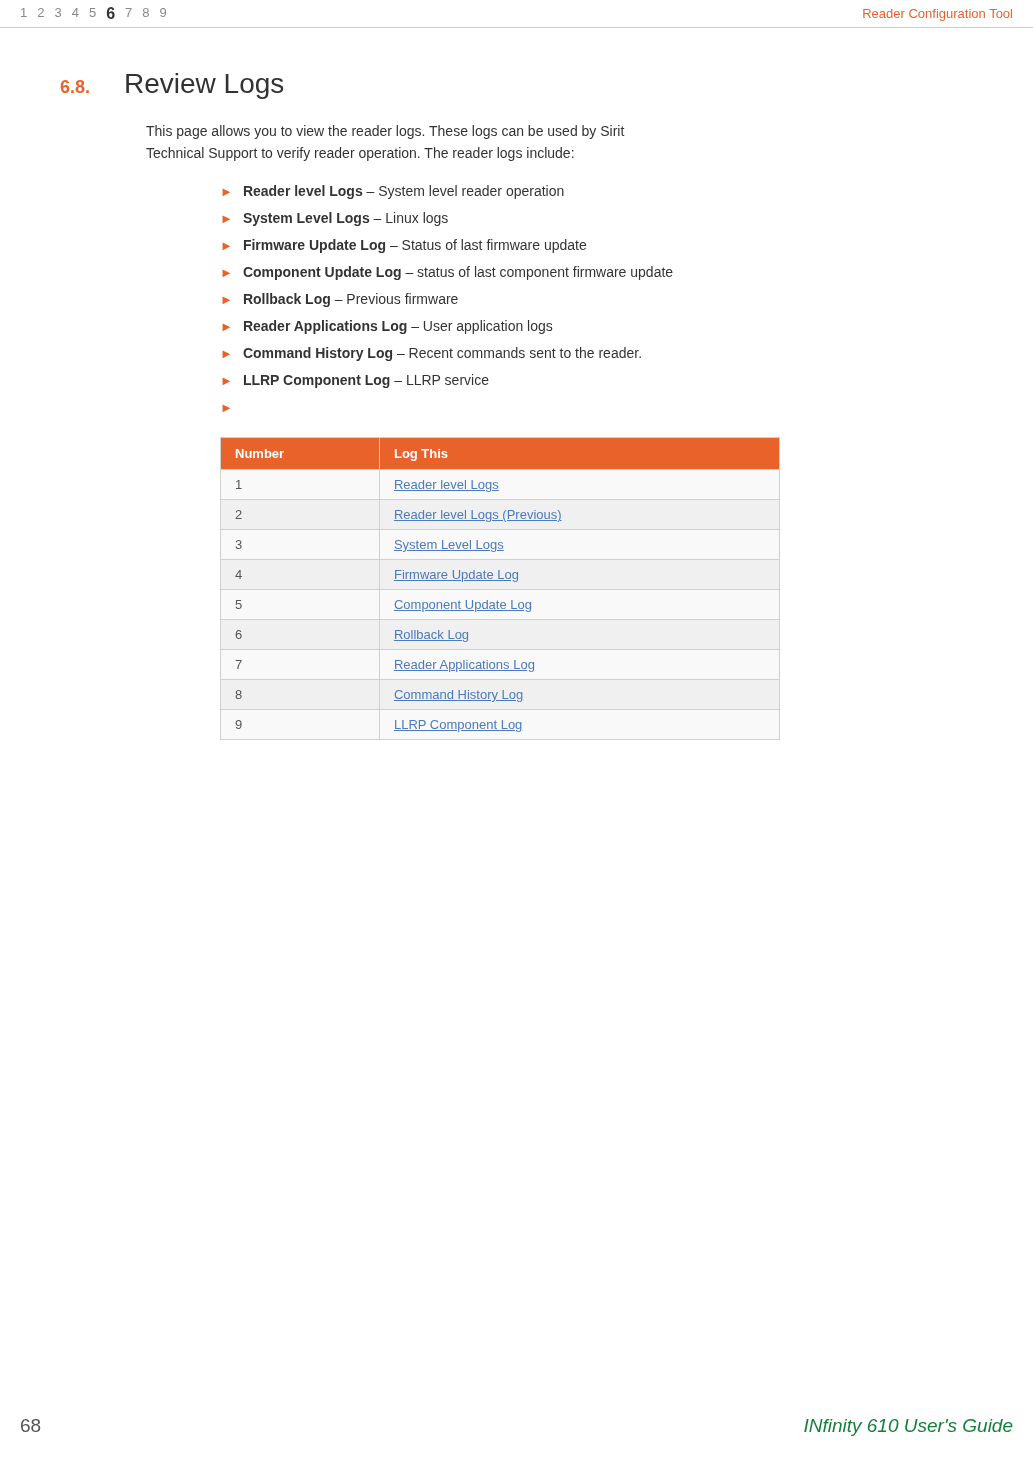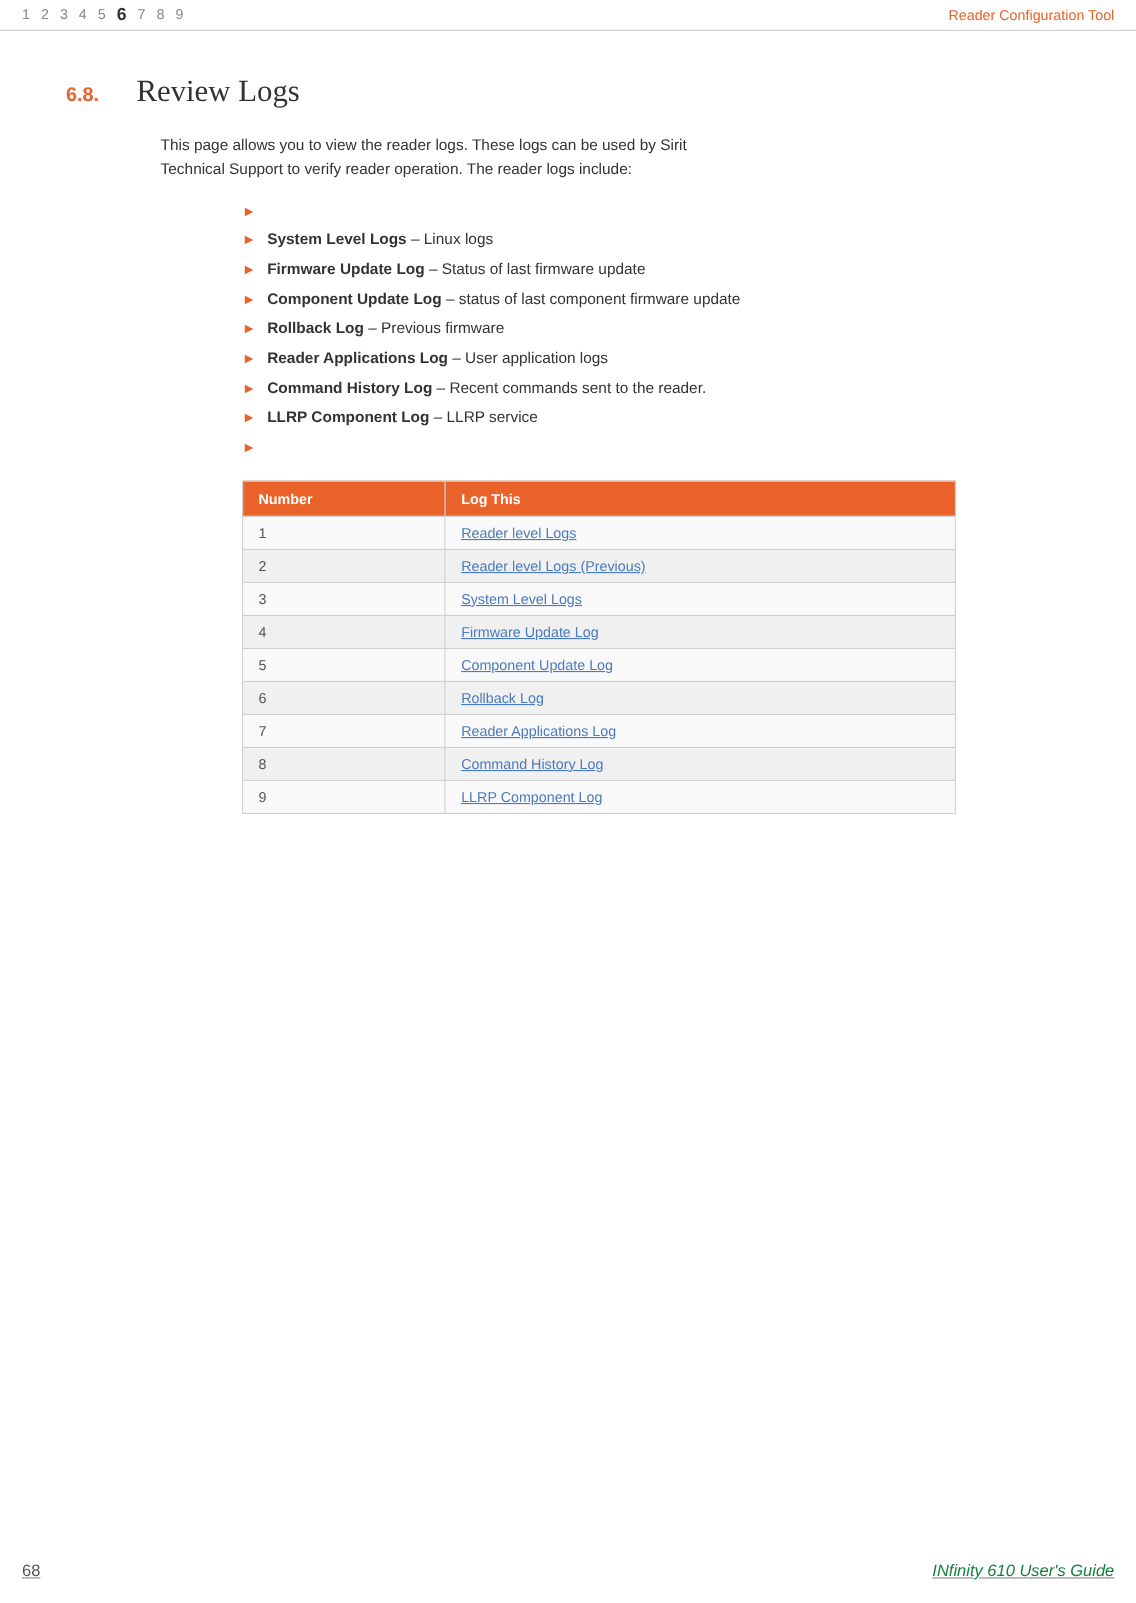--- a/index.html
+++ b/index.html
@@ -66,21 +66,20 @@
     .section-number {
       font-size: 18px;
       color: #e8622a;
       font-weight: bold;
     }
 
     .section-title {
       font-size: 28px;
       color: #333;
       font-weight: normal;
-      font-family: Liberation Serif, serif;
     }
 
     
     .description {
       font-size: 14px;
       color: #333;
       margin-bottom: 16px;
       line-height: 1.6;
       margin-left: 86px;
     }
@@ -112,21 +111,21 @@
     }
 
     .bullet-text strong {
       font-weight: bold;
     }
 
     
     .log-table {
       margin-left: 160px;
       border-collapse: collapse;
-      width: 649px;
+      width: 560px;
       margin-top: 10px;
     }
 
     .log-table thead tr th {
       background-color: #e8622a;
       color: #ffffff;
       font-weight: bold;
       font-size: 13px;
       padding: 8px 14px;
       text-align: left;
@@ -155,23 +154,22 @@
 
     
     .footer {
       position: absolute;
       bottom: 20px;
       left: 20px;
       right: 20px;
       display: flex;
       justify-content: space-between;
       align-items: center;
-      font-size: 15px;
+      font-size: 19px;
       color: #888;
-      text-decoration: underline;
     }
 
     .footer-page {
       color: #555;
     }
 
     .footer-brand {
       font-style: italic;
       color: #15803d;
     }
@@ -208,20 +206,21 @@
 
   <div class="description">
     <span>This page allows you to view the reader logs. These logs can be used by Sirit</span><br>
     <span>Technical Support to verify reader operation. The reader logs include:</span>
   </div>
 
   <div class="bullet-list">
 
     <div class="bullet-item">
       <span class="bullet-arrow">►</span>
+      <span class="bullet-text"><strong>Reader level Logs</strong> – System level reader operation</span>
     </div>
 
     <div class="bullet-item">
       <span class="bullet-arrow">►</span>
       <span class="bullet-text"><strong>System Level Logs</strong> – Linux logs</span>
     </div>
 
     <div class="bullet-item">
       <span class="bullet-arrow">►</span>
       <span class="bullet-text"><strong>Firmware Update Log</strong> – Status of last firmware update</span>

